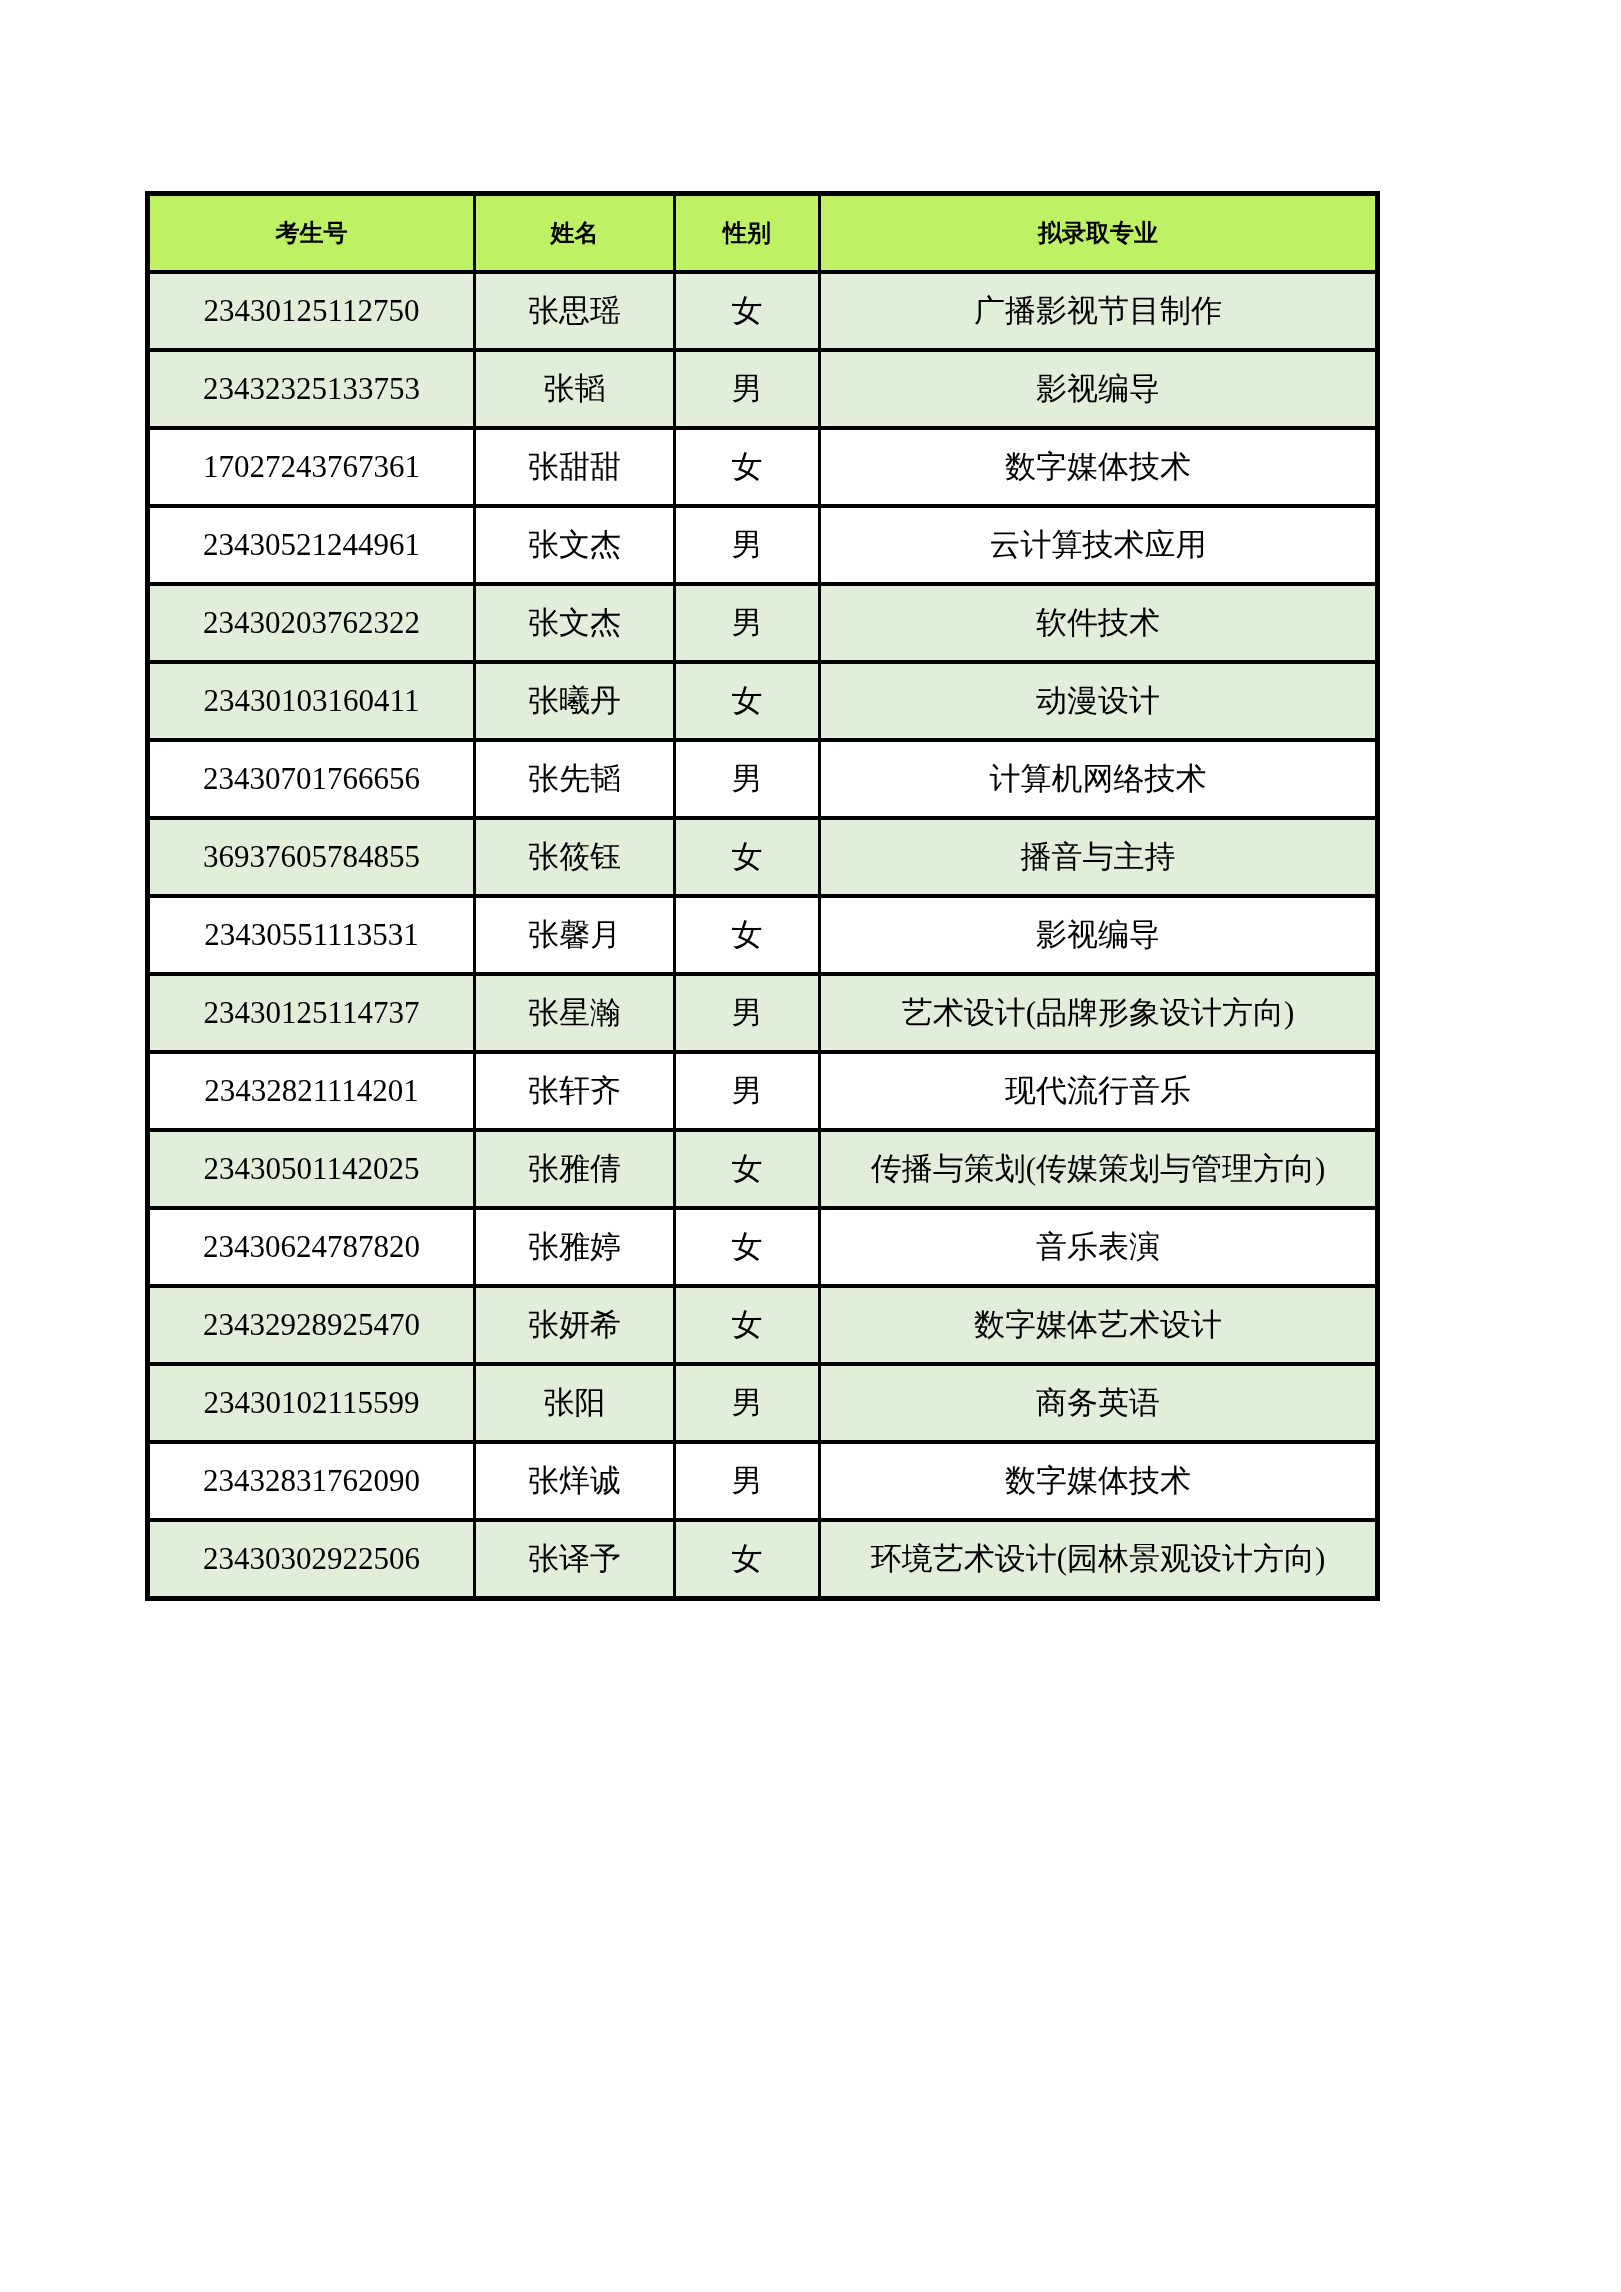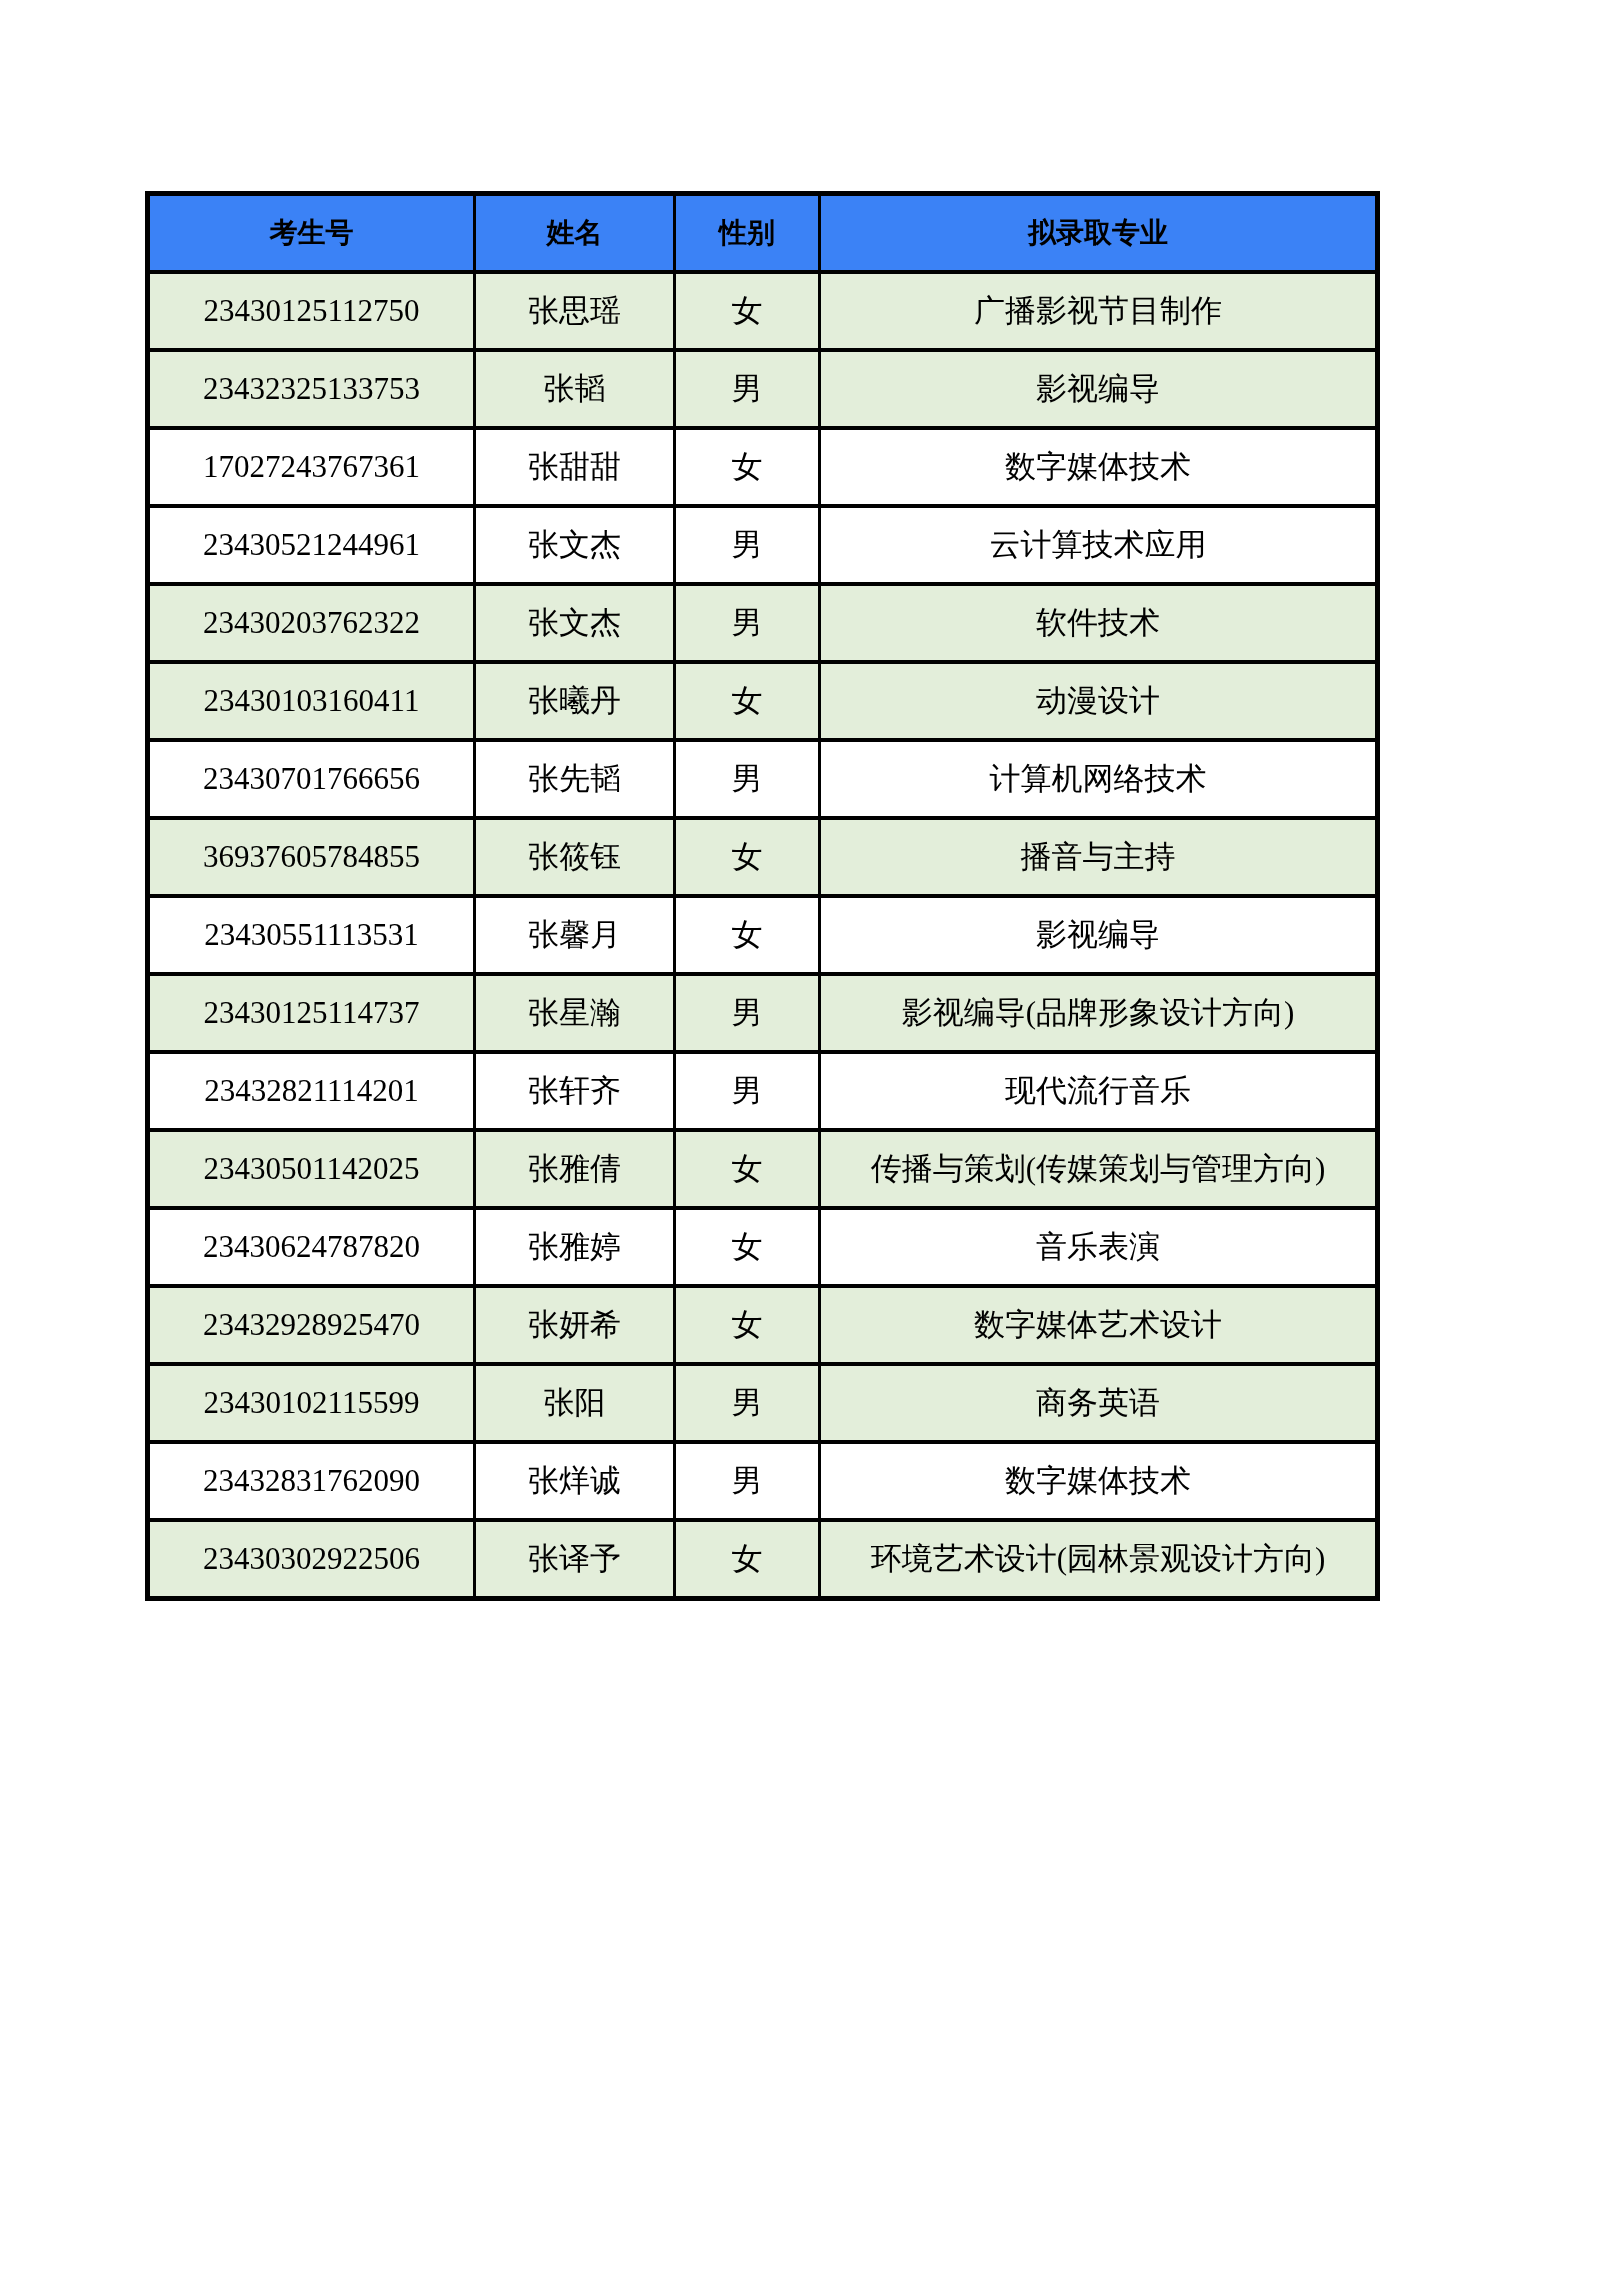--- a/index.html
+++ b/index.html
@@ -37,23 +37,23 @@
     border-top: 4.9px solid #000000;
     border-bottom: 4.9px solid #000000;
     text-align: center;
     vertical-align: middle;
     padding: 0;
     overflow: hidden;
     white-space: nowrap;
   }
   table.admission thead th {
     height: 74px;
-    font-size: 28px;
+    font-size: 24px;
     font-weight: bold;
-    background: #3b82f6;
+    background: #bef264;
   }
   table.admission tbody td {
     height: 74px;
     font-size: 31px;
     font-weight: normal;
     background: #ffffff;
   }
   table.admission tbody tr.green td {
     background: var(--row-green, #e3eeda);
   }
@@ -129,21 +129,21 @@
         <tr>
           <td>23430551113531</td>
           <td>张馨月</td>
           <td>女</td>
           <td>影视编导</td>
         </tr>
         <tr class="green">
           <td>23430125114737</td>
           <td>张星瀚</td>
           <td>男</td>
-          <td>影视编导(品牌形象设计方向)</td>
+          <td>艺术设计(品牌形象设计方向)</td>
         </tr>
         <tr>
           <td>23432821114201</td>
           <td>张轩齐</td>
           <td>男</td>
           <td>现代流行音乐</td>
         </tr>
         <tr class="green">
           <td>23430501142025</td>
           <td>张雅倩</td>

